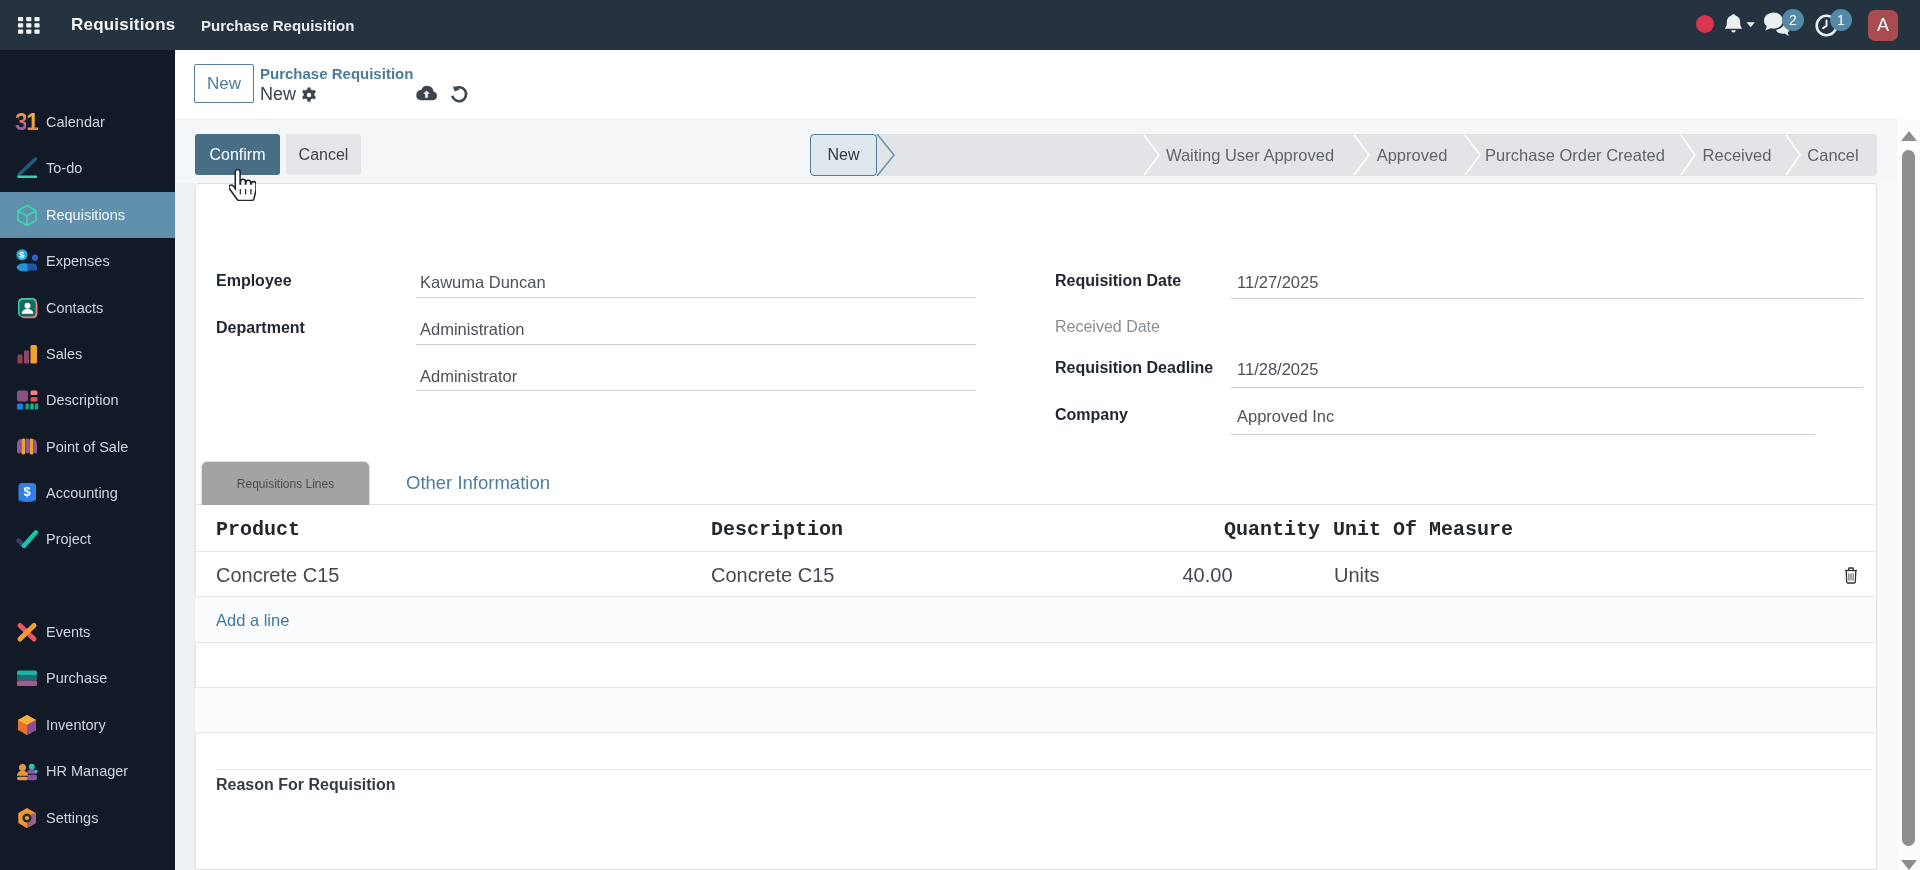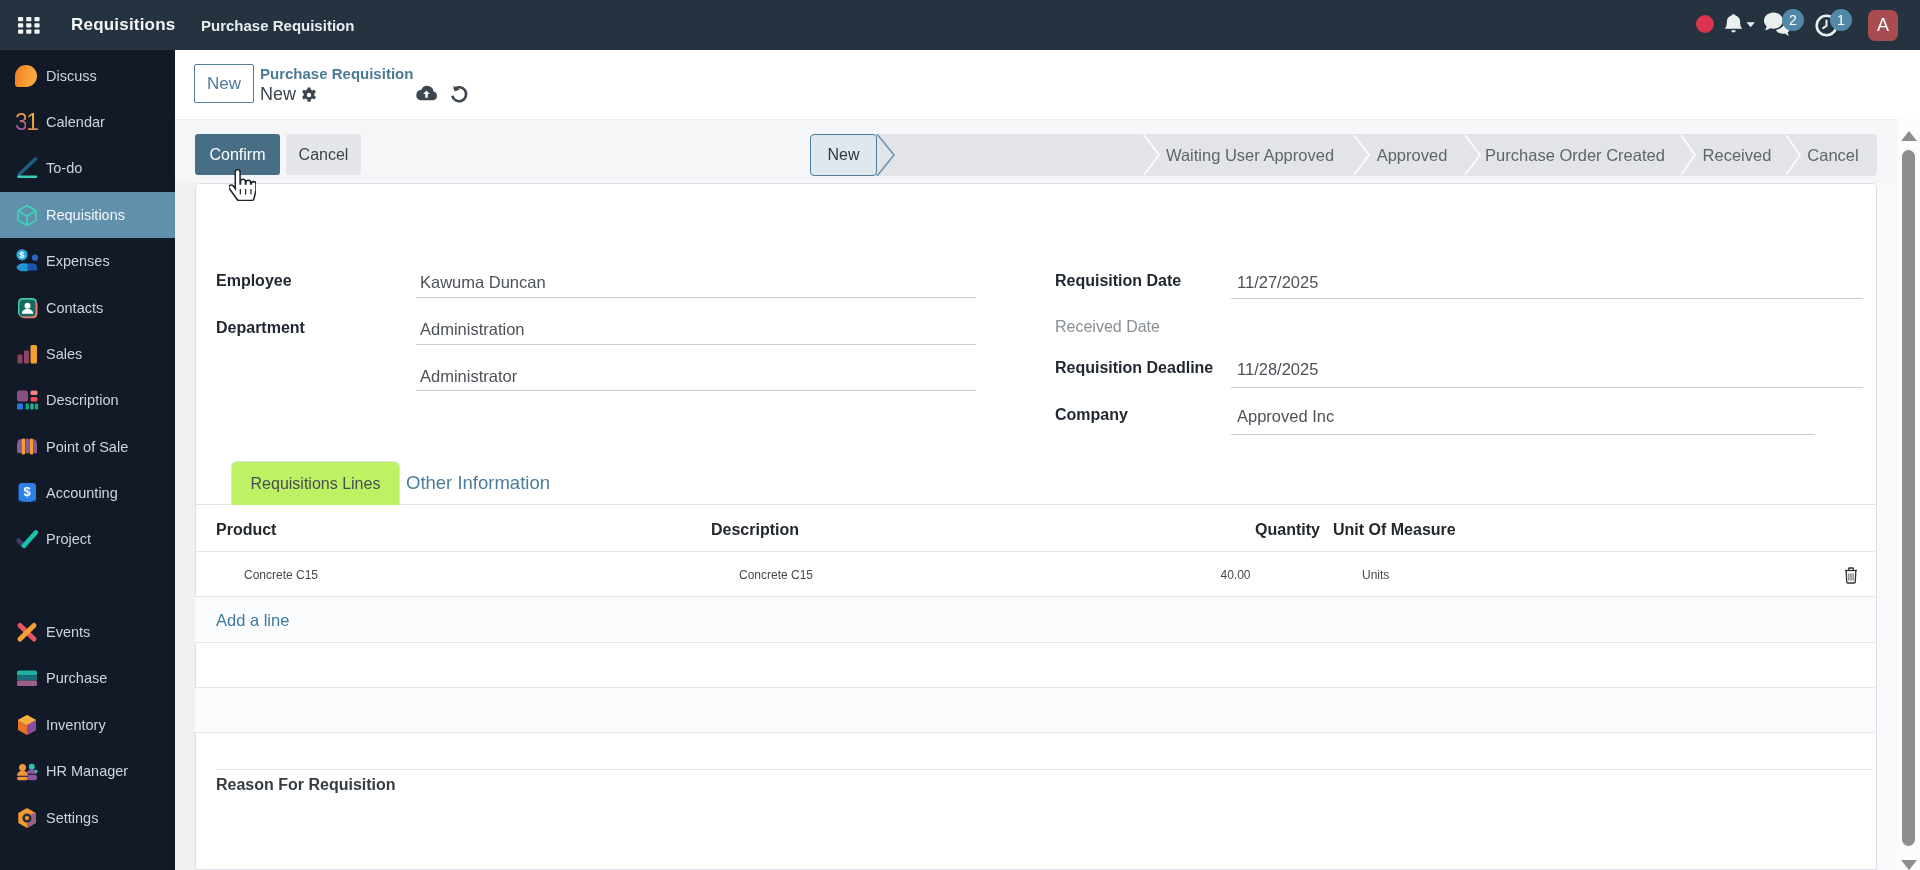--- a/index.html
+++ b/index.html
@@ -30,25 +30,25 @@
 #stepnew { position:absolute; left:-1px; top:0; width:67px; height:42px; background:#dfe8ed; border:1.5px solid #4e7d99; border-radius:4px; color:#2f3940; font-size:16px; text-align:center; line-height:39px; }
 
 #contentbg { position:absolute; left:175px; top:183px; width:1745px; height:687px; background:#eef0f2;padding-left:24px; }
 #sheet { position:absolute; left:20px; top:0; width:1682px; height:687px; background:#fff; outline:1px solid #dde1e5; outline-offset:-1px; border-radius:4px 4px 0 0; }
 .flabel { position:absolute; font-size:16px; font-weight:bold; color:#222831; line-height:26px; }
 .fvalue { position:absolute; font-size:16.5px; color:#4c5258; line-height:26px; white-space:nowrap; }
 .fline { position:absolute; height:1px; background:#c9ced3; }
 .mlabel { position:absolute; font-size:16px; color:#878e95; line-height:26px; }
 
 #tabline { position:absolute; left:0; top:321px; width:1680px; height:1px; background:#dee2e6; }
-#tab1 { position:absolute; left:36px; top:278px; width:169px; height:44px; background:#bef264; border:1px solid #dee2e6; border-bottom:none; border-radius:6px 6px 0 0; color:#474e55; font-size:16px; text-align:center; line-height:44px; }
+#tab1 { position:absolute; left:6px; top:278px; width:169px; height:44px; background:#a3a3a3; border:1px solid #dee2e6; border-bottom:none; border-radius:6px 6px 0 0; color:#474e55; font-size:12px; text-align:center; line-height:44px; }
 #tab2 { position:absolute; left:211px; top:278px; height:44px; color:#4b7d9c; font-size:18.5px; line-height:44px; }
 
-.th { position:absolute; font-size:16px; font-weight:bold; color:#23282d; line-height:24px; white-space:nowrap; }
-.td { position:absolute; font-size:12px; color:#43494f; line-height:24px; white-space:nowrap;margin-left:28px; }
+.th { position:absolute; font-size:20px; font-weight:bold; color:#23282d; line-height:24px; white-space:nowrap;font-family:Liberation Mono, monospace; }
+.td { position:absolute; font-size:20px; color:#43494f; line-height:24px; white-space:nowrap; }
 .rowline { position:absolute; left:0; width:1680px; height:1px; background:#e4e7ea; }
 .striped { position:absolute; left:0; width:1680px; background:#fafbfc; }
 
 #scrollcol { position:absolute; left:1897px; top:119px; width:23px; height:751px; background:#fbfcfc; }
 #scrollthumb { position:absolute; left:5px; top:31px; width:13px; height:696px; background:#8c8e90; border-radius:6.5px; }
 .sarrow { position:absolute; left:4px; width:0; height:0; border-left:8px solid transparent; border-right:8px solid transparent; }
 </style>
 </head>
 <body>
 <div id="nav">
@@ -79,26 +79,22 @@
   </svg>
   <div class="abs" style="left:1782px;top:9px;width:22px;height:22px;border-radius:50%;background:#5289a8;color:#fff;font-size:14px;text-align:center;line-height:22px">2</div>
   <svg class="abs" style="left:1815px;top:14px" width="23" height="23" viewBox="0 0 23 23">
     <circle cx="11.5" cy="11.5" r="9.8" fill="none" stroke="#eceff0" stroke-width="2.6"></circle>
     <path d="M11.5 6.5v5.2l-3.4 2.4" fill="none" stroke="#eceff0" stroke-width="2" stroke-linecap="round"></path>
   </svg>
   <div class="abs" style="left:1830px;top:9px;width:22px;height:22px;border-radius:50%;background:#5289a8;color:#fff;font-size:14px;text-align:center;line-height:22px">1</div>
   <div class="abs" style="left:1868px;top:10px;width:30px;height:31px;border-radius:7px;background:#a84c52;color:#fff;font-size:18px;text-align:center;line-height:31px">A</div>
 </div>
 <div id="side">
-  <div class="sitem" style="top:3px">
-      <div class="ic" style="top:12px;height:22px;width:22px;background:linear-gradient(100deg,#ee7d1b,#f9a139 60%,#fbab45);border-radius:50% 50% 50% 3px"></div>
-      <div class="tx">Discuss</div>
-    </div>
   <div class="sitem" style="top:49px">
-      <div class="ic" style="font-size:23px;font-weight:normal;line-height:24px;letter-spacing:-1.5px"><span style="background:linear-gradient(#f09d3a 18%,#a85a9e 70%);-webkit-background-clip:text;color:transparent">3</span><span style="background:linear-gradient(#f6b744,#ec9d36 70%,#b06190);-webkit-background-clip:text;color:transparent">1</span></div>
+      <div class="ic" style="font-size:23px;font-weight:bold;line-height:24px;letter-spacing:-1.5px"><span style="background:linear-gradient(#f09d3a 18%,#a85a9e 70%);-webkit-background-clip:text;color:transparent">3</span><span style="background:linear-gradient(#f6b744,#ec9d36 70%,#b06190);-webkit-background-clip:text;color:transparent">1</span></div>
       <div class="tx">Calendar</div>
     </div>
   <div class="sitem" style="top:95px">
       <svg class="ic" viewBox="0 0 24 24">
         <defs>
           <linearGradient id="gtodo" x1="0" y1="0" x2="1" y2="0">
             <stop offset="0" stop-color="#27c3ad"></stop>
             <stop offset="1" stop-color="#5fe2cb"></stop>
           </linearGradient>
         </defs>

